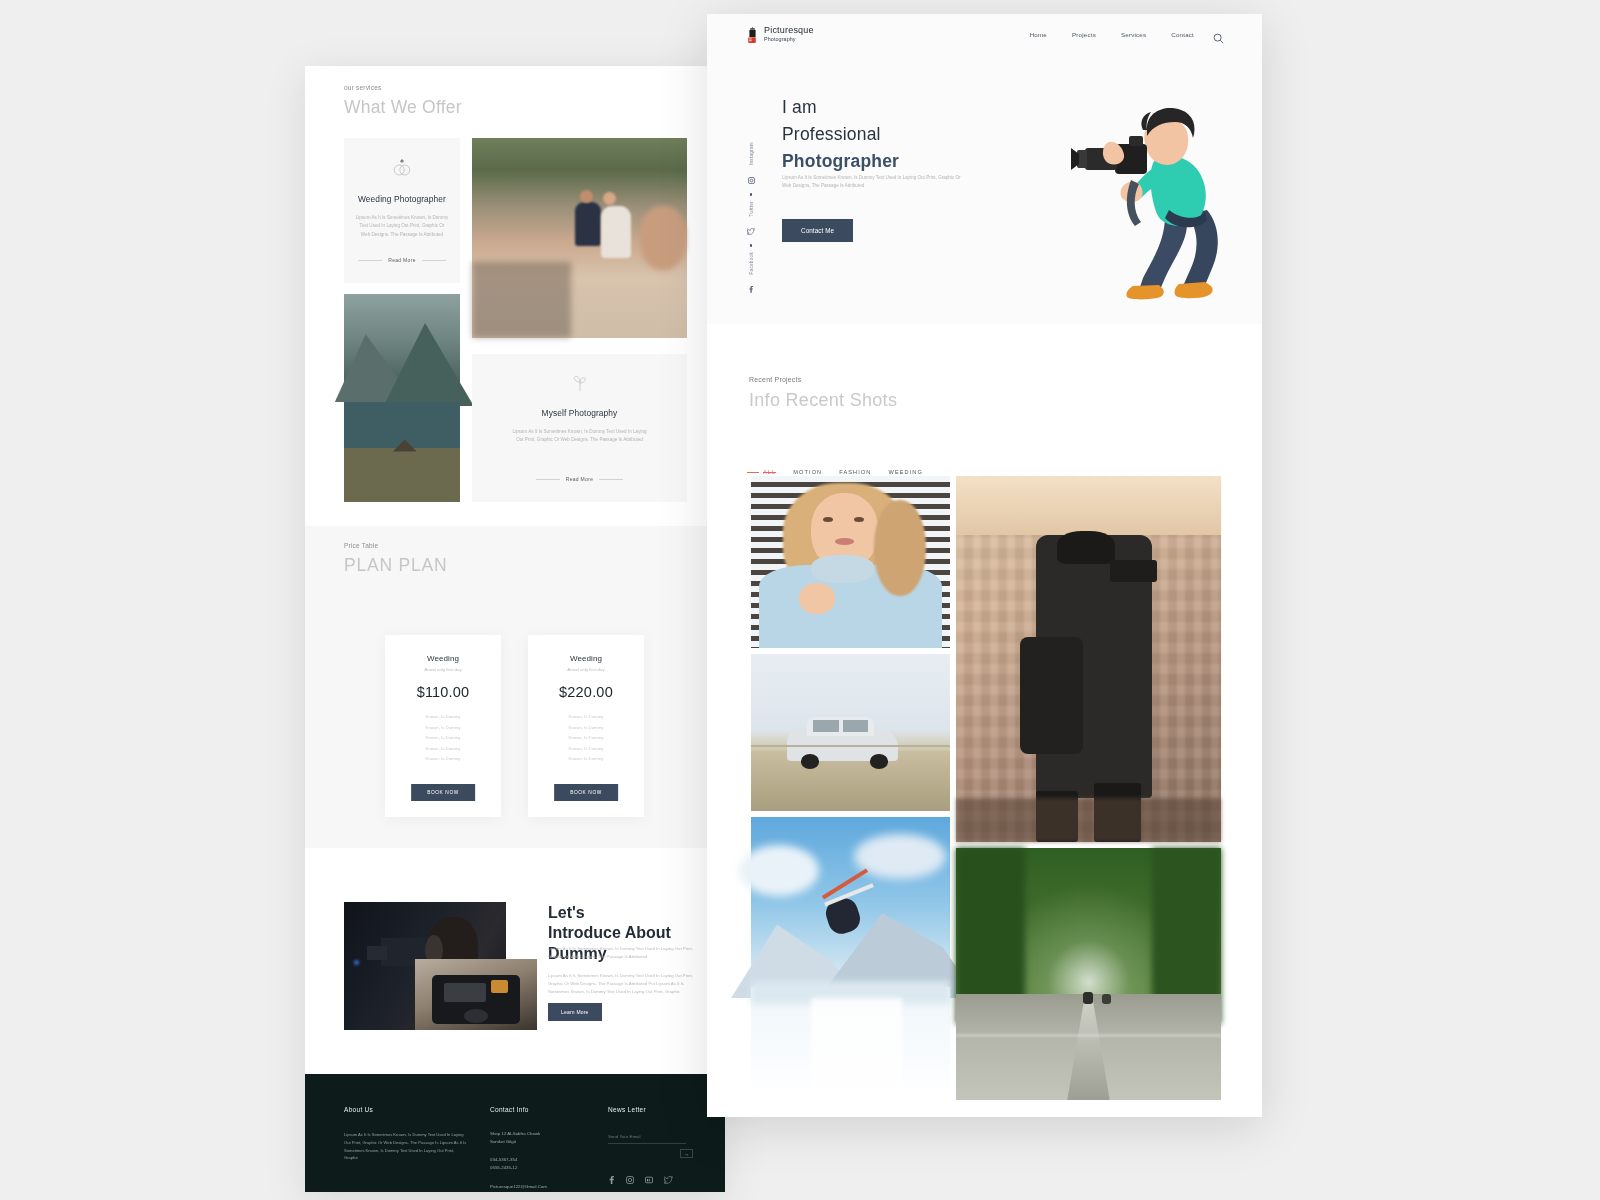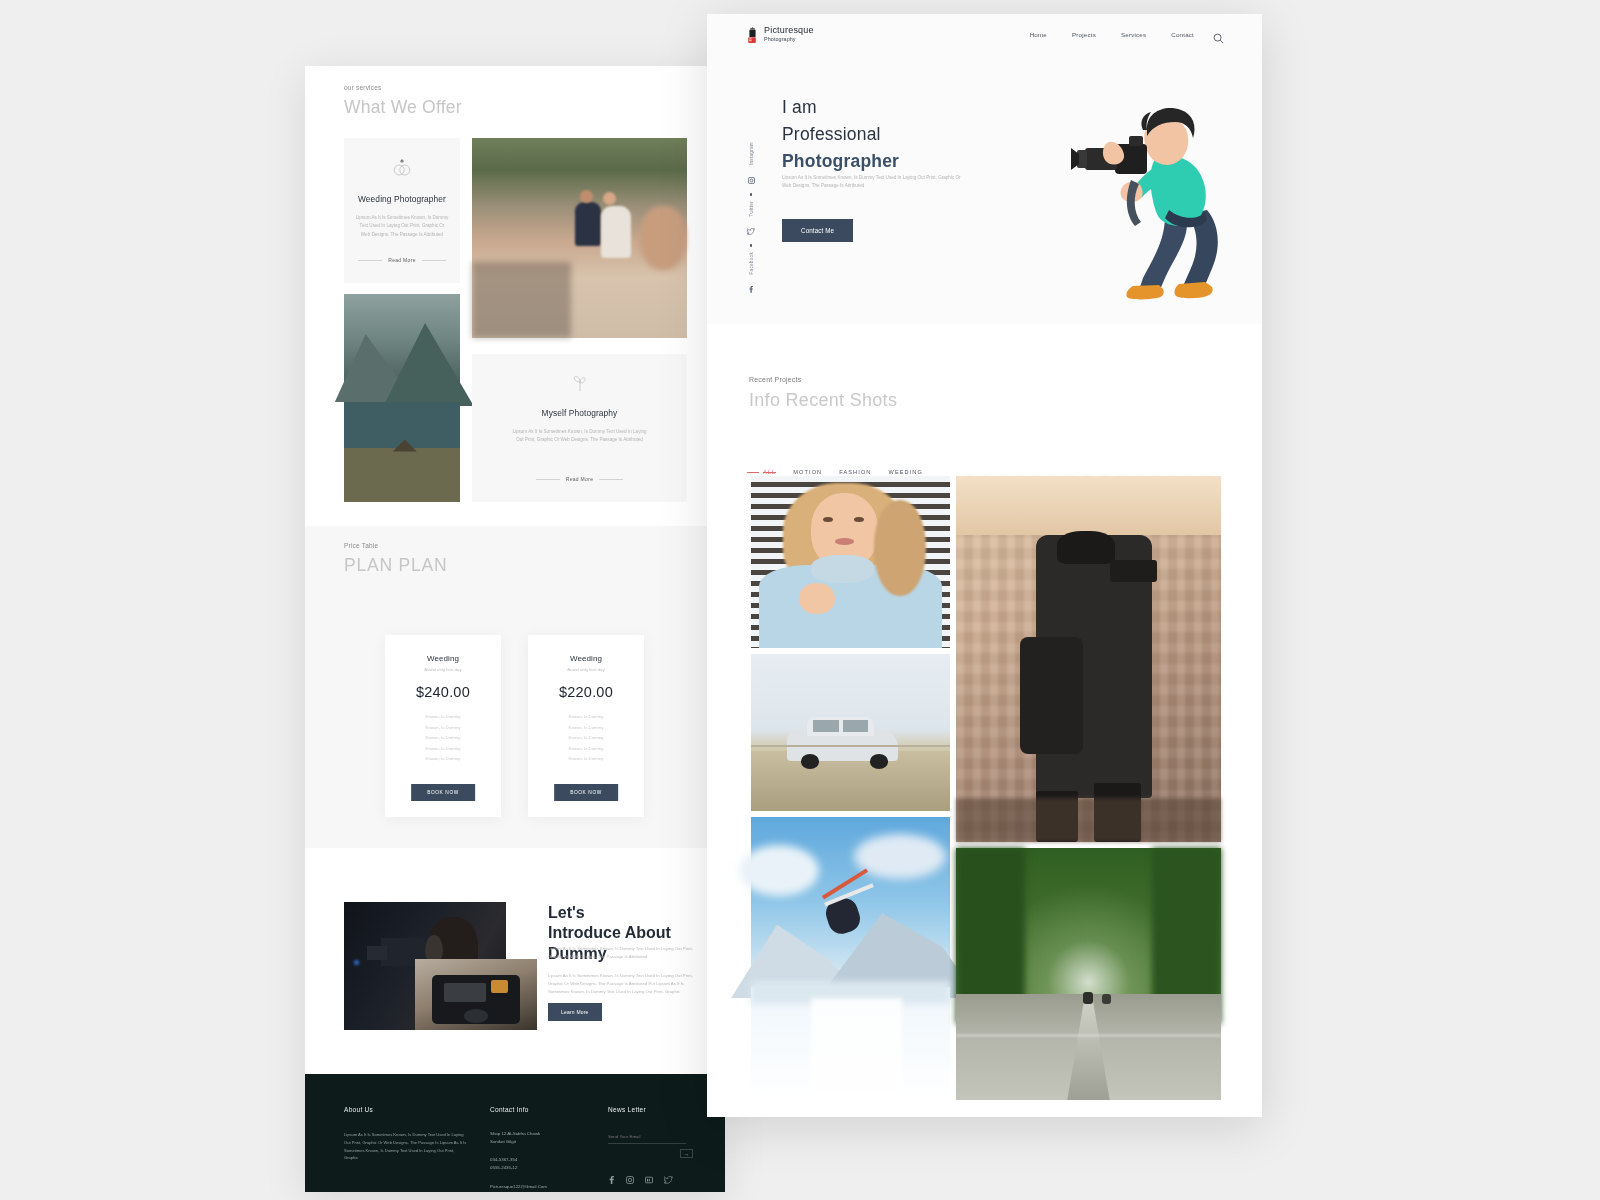--- a/index.html
+++ b/index.html
@@ -244,21 +244,21 @@
 
     <div class="price-sec">
       <div class="price-head">
         <div class="sec-eyebrow">Price Table</div>
         <div class="sec-title caps">PLAN PLAN</div>
       </div>
 
       <div class="price-card" style="left:80px; top:109px;">
         <div class="pc-name">Weeding</div>
         <div class="pc-sub">Atand only first day</div>
-        <div class="pc-price">$240.00</div>
+        <div class="pc-price">$110.00</div>
         <div class="pc-feats">
           <div class="pc-feat">Known, Is Dummy</div>
           <div class="pc-feat">Known, Is Dummy</div>
           <div class="pc-feat">Known, Is Dummy</div>
           <div class="pc-feat">Known, Is Dummy</div>
           <div class="pc-feat">Known, Is Dummy</div>
         </div>
         <button class="pc-btn">BOOK NOW</button>
       </div>
 

